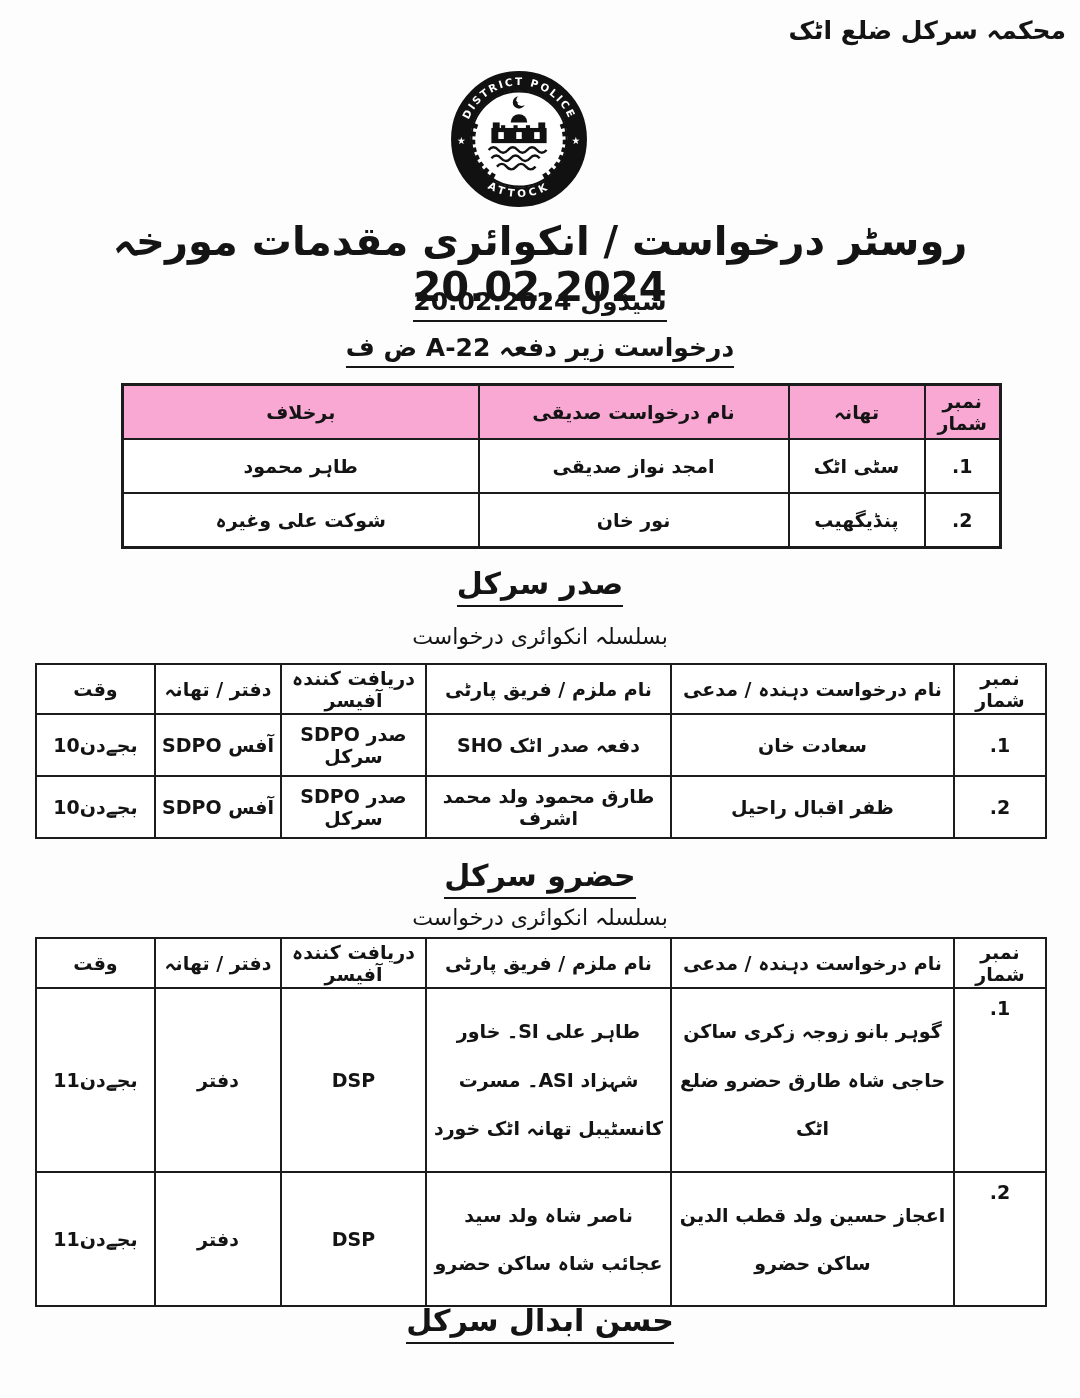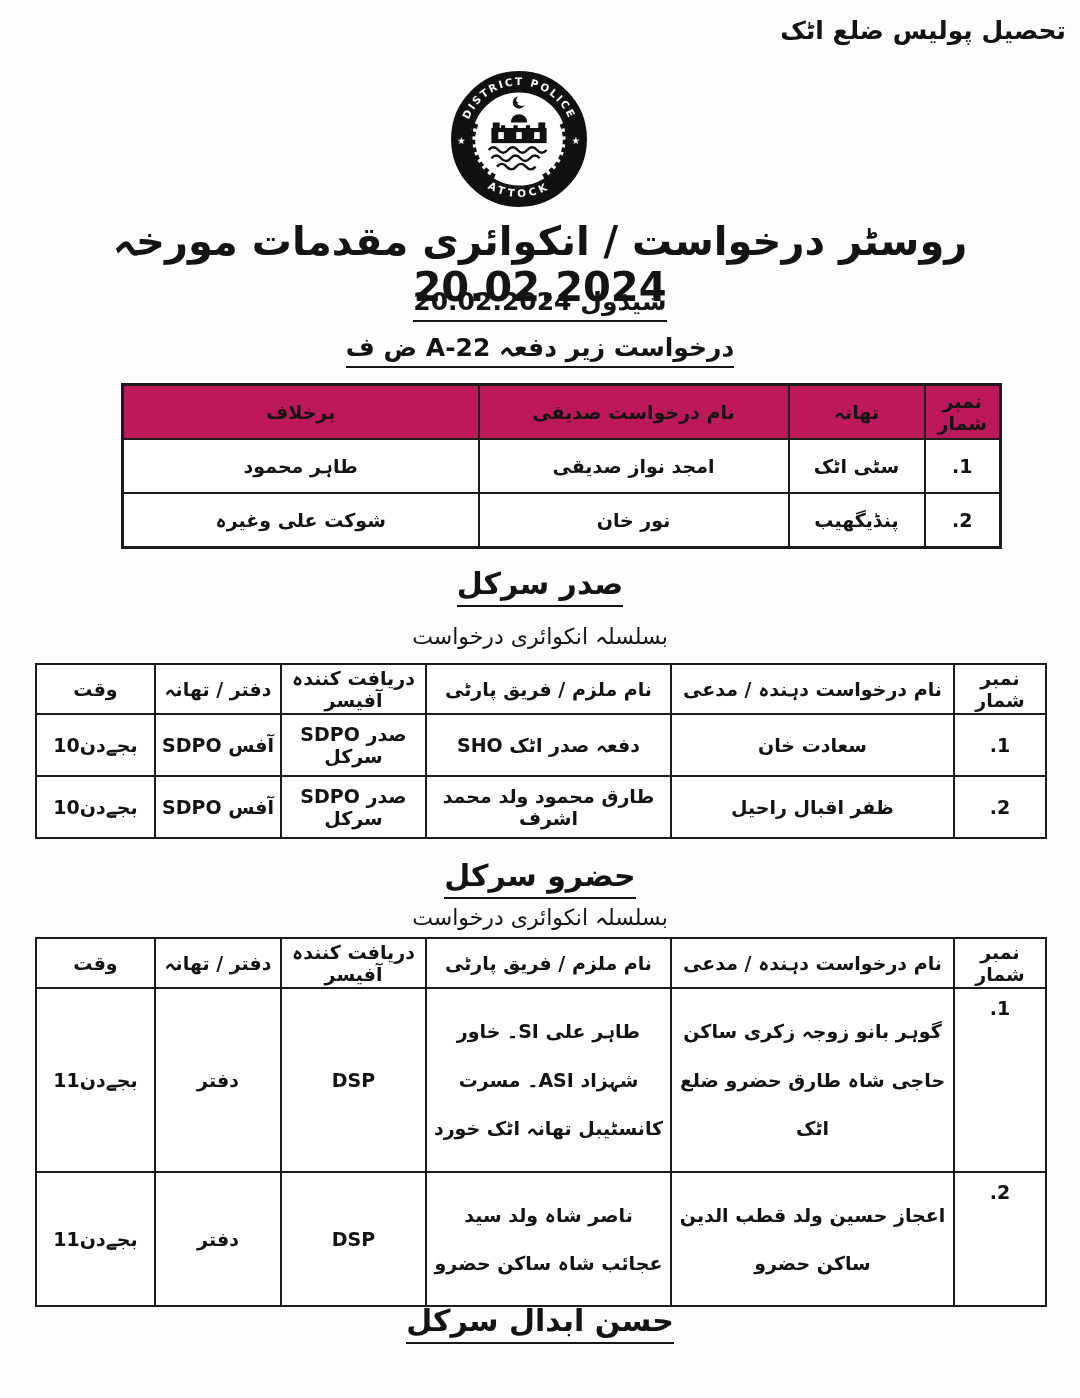--- a/index.html
+++ b/index.html
@@ -21,21 +21,21 @@
   .main-title{top:218px;font-size:40px;font-weight:bold;direction:rtl;letter-spacing:0.5px;}
   .line-schedule{top:287px;direction:rtl;font-size:25px;font-weight:bold;}
   .line-dafa{top:333px;direction:rtl;font-size:25px;font-weight:bold;}
   .u{border-bottom:2px solid #161616;padding-bottom:4px;display:inline-block;}
 
   table{border-collapse:collapse;table-layout:fixed;font-weight:bold;background:#fff;}
   th,td{border:2px solid #1c1c1c;text-align:center;vertical-align:middle;font-size:19px;padding:2px 6px;overflow:hidden;}
   th{font-weight:bold;}
 
   .t1{top:383px;left:121px;width:878px;}
-  .t1 th{background:#be185d;height:48px;}
+  .t1 th{background:#f9a8d4;height:48px;}
   .t1 td{height:48px;}
   .t1{border:3px solid #1c1c1c;}
 
   .section-heading{font-size:30px;font-weight:bold;direction:rtl;}
   .h-sadar{top:566px;}
   .sub-heading{font-size:22px;font-weight:normal;direction:rtl;}
   .sub-sadar{top:624px;}
 
   .t2{top:663px;left:35px;width:1010px;}
   .t2 th{height:44px;}
@@ -52,21 +52,21 @@
   .t3 td.serial{vertical-align:top;padding-top:8px;line-height:1.2;}
 
   .h-hassan{top:1303px;}
 
   td.ltr{direction:ltr;margin-top:48px;}
   td.rtl{direction:rtl;}
 </style>
 </head>
 <body>
 
-<div class="abs dept-title">تحصیل پولیس ضلع اٹک</div>
+<div class="abs dept-title">محکمہ سرکل ضلع اٹک</div>
 
 <div class="abs logo-wrap">
   <svg viewBox="0 0 200 200" width="138" height="138">
     <defs>
       <path id="arcTop" d="M 22,100 A 78,78 0 0 1 178,100"></path>
       <path id="arcBot" d="M 14,110 A 87,87 0 0 0 186,110"></path>
     </defs>
     <circle cx="100" cy="100" r="96" fill="#ffffff" stroke="#111111" stroke-width="5"></circle>
     <circle cx="100" cy="100" r="83" fill="none" stroke="#111111" stroke-width="26"></circle>
     <circle cx="100" cy="100" r="69" fill="#ffffff" stroke="#111111" stroke-width="3"></circle>

